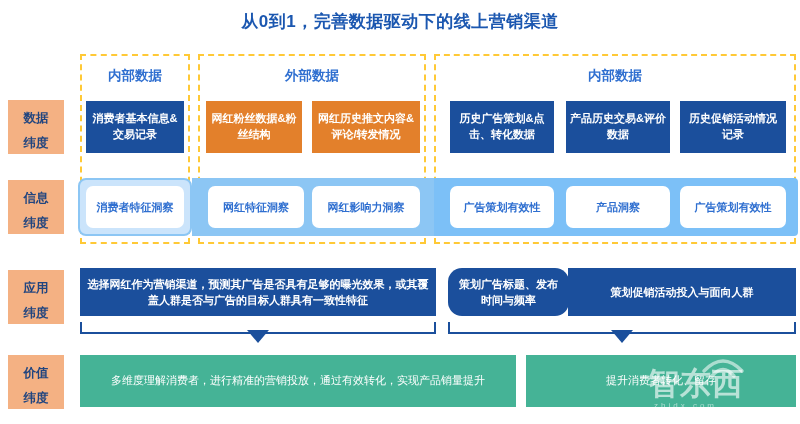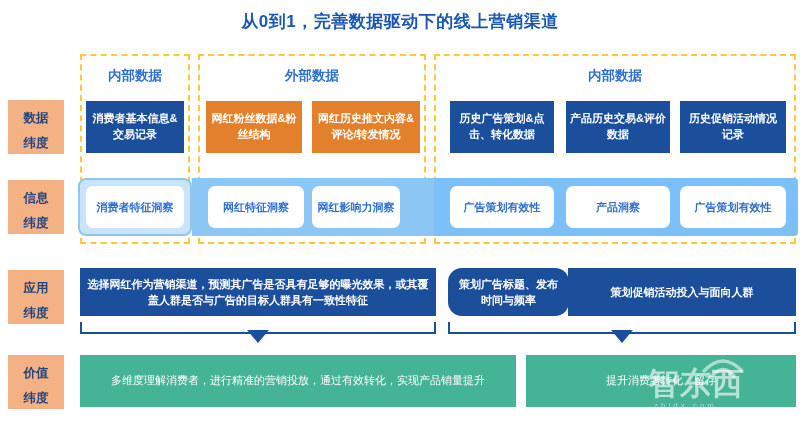--- a/index.html
+++ b/index.html
@@ -138,21 +138,21 @@
     justify-content: center;
     text-align: center;
     font-size: 11px;
     font-weight: bold;
     color: #2f6fd0;
     padding: 13px 4px;
     box-sizing: border-box;
   }
   .ic-1 { left: 86px;  width: 98px;  }
   .ic-2 { left: 208px; width: 96px;  }
-  .ic-3 { left: 312px; width: 88px; }
+  .ic-3 { left: 312px; width: 108px; }
   .ic-4 { left: 450px; width: 104px; }
   .ic-5 { left: 566px; width: 104px; }
   .ic-6 { left: 680px; width: 106px; }
 
   
   .app-card {
     position: absolute;
     top: 268px;
     height: 48px;
     background: #1b4f9c;

